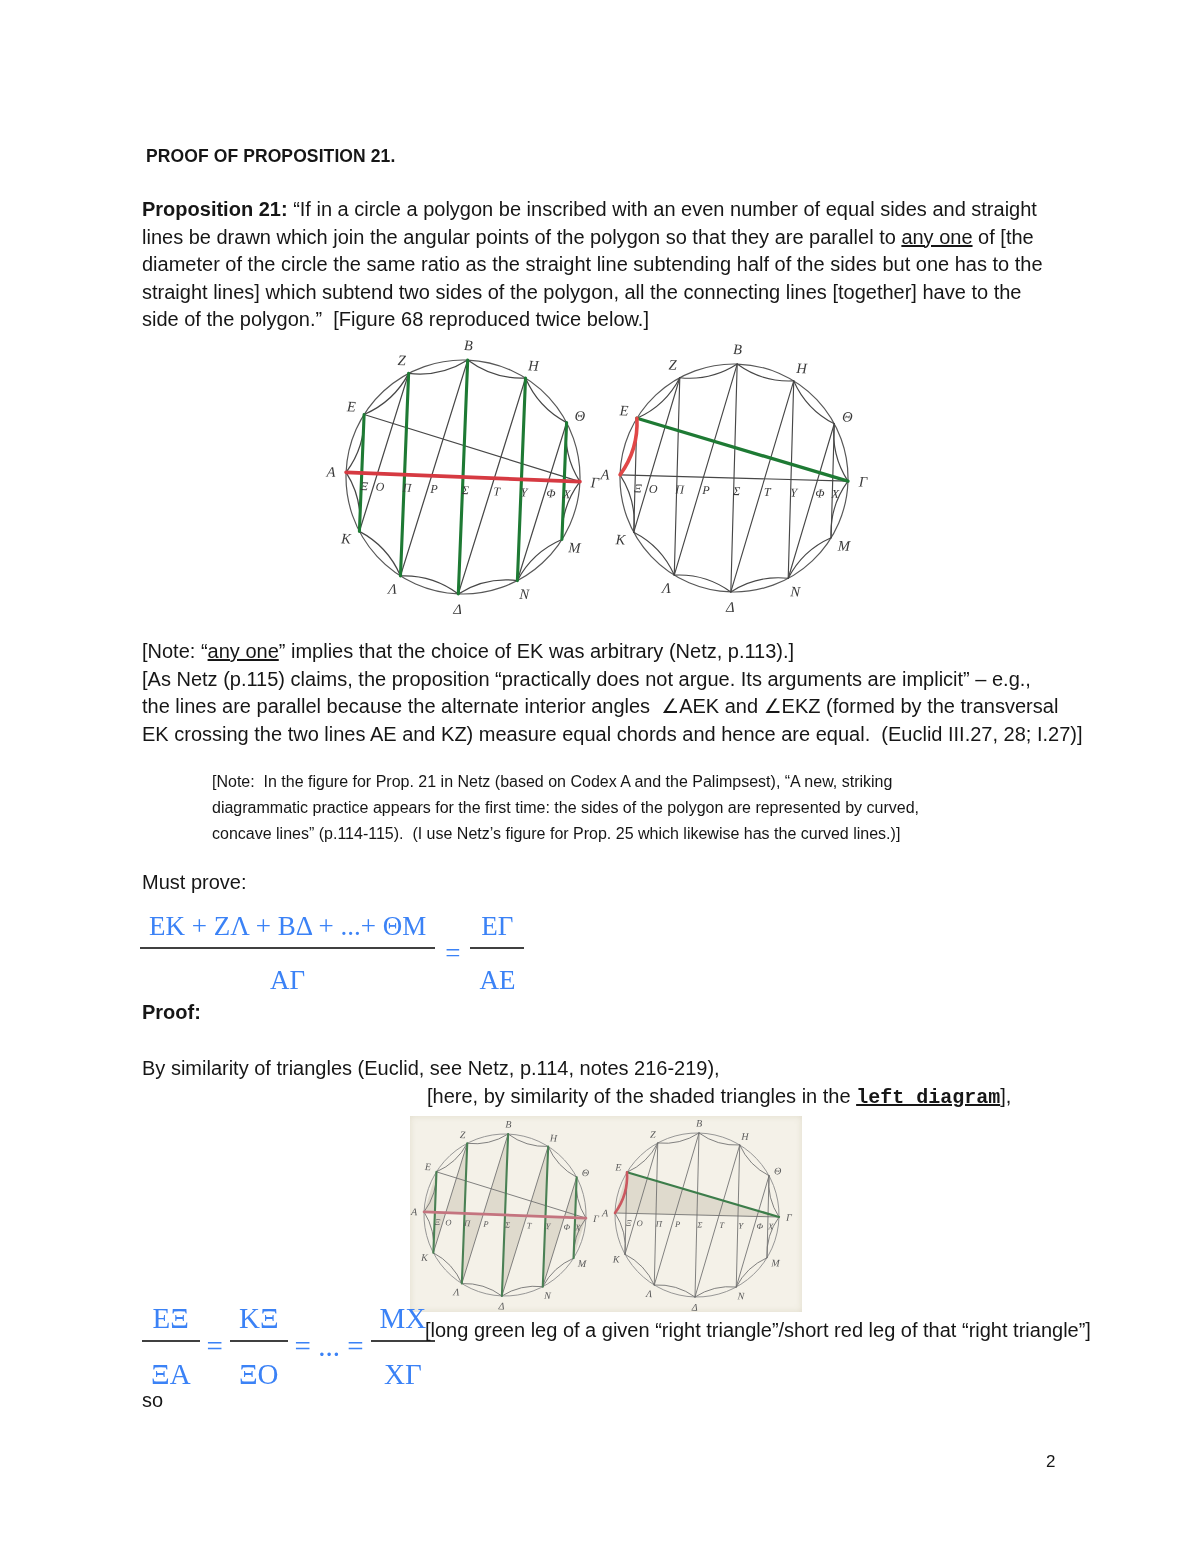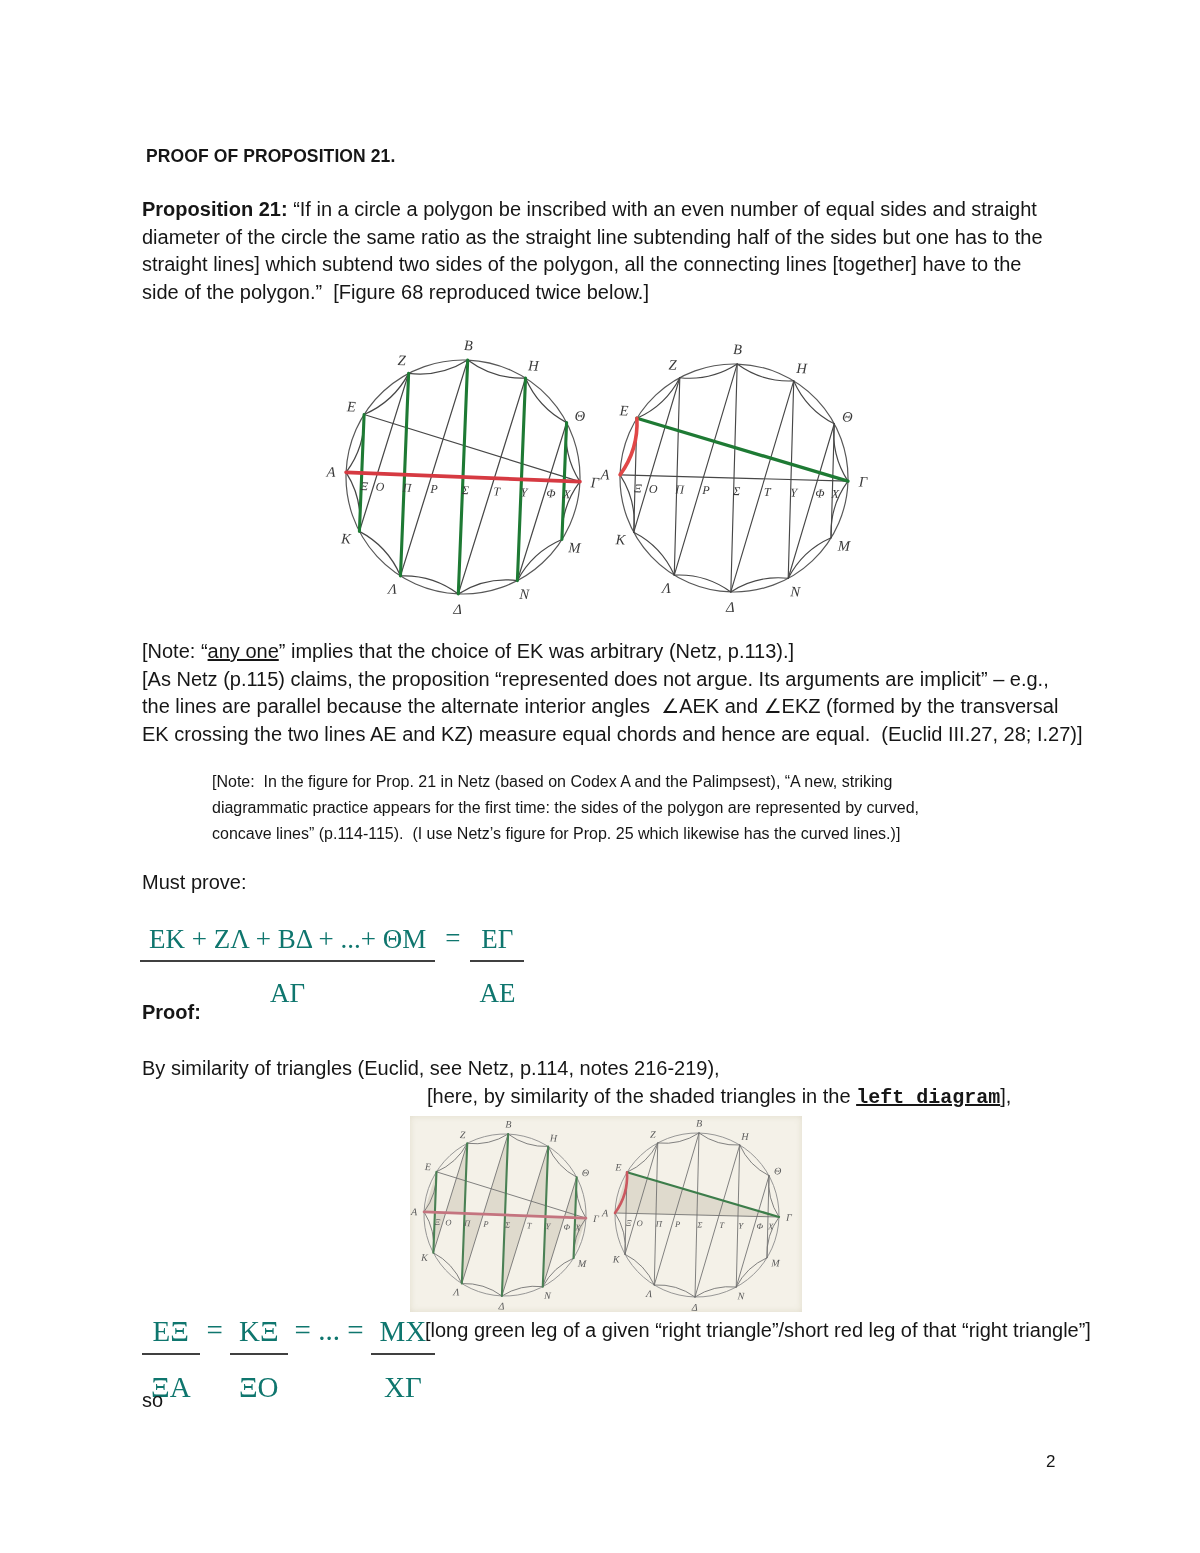--- a/index.html
+++ b/index.html
@@ -9,38 +9,39 @@
   }
   .abs{position:absolute;}
   .tline{white-space:pre;}
   .body-text{font-size:20px;line-height:27.6px;}
   .small-note{font-size:16px;line-height:25.8px;}
   .b{font-weight:bold;}
   .u{text-decoration:underline;}
   .bu{font-weight:bold;text-decoration:underline;font-family:Liberation Mono, monospace;}
   .title{font-size:17.5px;font-weight:bold;letter-spacing:0.1px;}
   svg{overflow:visible;display:block;}
-  .formula{display:flex;font-family:"Liberation Serif",serif;color:#0f766e;margin-top:13px;}
+  .formula{display:flex;align-items:center;font-family:"Liberation Serif",serif;color:#3b82f6;}
   .frac{display:inline-block;text-align:center;vertical-align:middle;}
   .frac .num{display:block;padding:1px 9px 5px;}
   .frac .den{display:block;border-top:2px solid #404040;padding:16px 9px 1px;}
   .f1{font-size:27px;}
   .f2{font-size:29px;}
   .f1 .eq{padding:0 10px;}
   .f2 .eq{padding:0 7px;white-space:pre;}
   .scanbg{background:#f4f1e8;box-shadow:0 0 6px rgba(190,180,150,.35) inset;}
   .pagenum{font-size:17px;}
 </style>
 </head>
 <body>
 
 <div class="abs title" style="left:146px;top:146px;">PROOF OF PROPOSITION 21.</div>
 
 <div class="abs body-text" style="left:142px;top:196px;">
   <div class="tline"><span class="b">Proposition 21:</span><span> “If in a circle a polygon be inscribed with an even number of equal sides and straight</span></div>
+  <div class="tline"><span>lines be drawn which join the angular points of the polygon so that they are parallel to </span><span class="u">any one</span><span> of [the</span></div>
   <div class="tline">diameter of the circle the same ratio as the straight line subtending half of the sides but one has to the</div>
   <div class="tline">straight lines] which subtend two sides of the polygon, all the connecting lines [together] have to the</div>
   <div class="tline">side of the polygon.”  [Figure 68 reproduced twice below.]</div>
 </div>
 
 <svg id="fig-ul" class="abs" style="left:332px;top:346px;" width="280" height="270">
     <g transform="rotate(2.3 131 131)">
       <circle cx="131" cy="131" r="117" fill="none" stroke="#585858" stroke-width="1.2"></circle>
       <path d="M14 130.99999999999997 Q32.20795006014235 104.52874999999999 29.675027757220676 72.5" fill="none" stroke="#474747" stroke-width="1.25" stroke-linecap="round"></path>
       <path d="M29.675027757220676 72.5 Q58.679200060142364 58.67920006014235 72.50000000000003 29.675027757220676" fill="none" stroke="#474747" stroke-width="1.25" stroke-linecap="round"></path>
@@ -134,21 +135,21 @@
       <text x="131" y="143" text-anchor="middle" dominant-baseline="central" fill="#3a3a3a" font-size="12" font-style="italic" font-family="&quot;Liberation Serif&quot;,serif">Σ</text>
       <text x="161.552" y="143" text-anchor="middle" dominant-baseline="central" fill="#3a3a3a" font-size="12" font-style="italic" font-family="&quot;Liberation Serif&quot;,serif">T</text>
       <text x="188" y="143" text-anchor="middle" dominant-baseline="central" fill="#3a3a3a" font-size="12" font-style="italic" font-family="&quot;Liberation Serif&quot;,serif">Y</text>
       <text x="214.44799999999998" y="143" text-anchor="middle" dominant-baseline="central" fill="#3a3a3a" font-size="12" font-style="italic" font-family="&quot;Liberation Serif&quot;,serif">Φ</text>
       <text x="229.724" y="143" text-anchor="middle" dominant-baseline="central" fill="#3a3a3a" font-size="12" font-style="italic" font-family="&quot;Liberation Serif&quot;,serif">X</text>
     </g>
   </svg>
 
 <div class="abs body-text" style="left:142px;top:638px;">
   <div class="tline"><span>[Note: “</span><span class="u">any one</span><span>” implies that the choice of EK was arbitrary (Netz, p.113).]</span></div>
-  <div class="tline">[As Netz (p.115) claims, the proposition “represented does not argue. Its arguments are implicit” – e.g.,</div>
+  <div class="tline">[As Netz (p.115) claims, the proposition “practically does not argue. Its arguments are implicit” – e.g.,</div>
   <div class="tline">the lines are parallel because the alternate interior angles  ∠AEK and ∠EKZ (formed by the transversal</div>
   <div class="tline">EK crossing the two lines AE and KZ) measure equal chords and hence are equal.  (Euclid III.27, 28; I.27)]</div>
 </div>
 
 <div class="abs small-note" style="left:212px;top:769px;">
   <div class="tline">[Note:  In the figure for Prop. 21 in Netz (based on Codex A and the Palimpsest), “A new, striking</div>
   <div class="tline">diagrammatic practice appears for the first time: the sides of the polygon are represented by curved,</div>
   <div class="tline">concave lines” (p.114-115).  (I use Netz’s figure for Prop. 25 which likewise has the curved lines.)]</div>
 </div>
 

